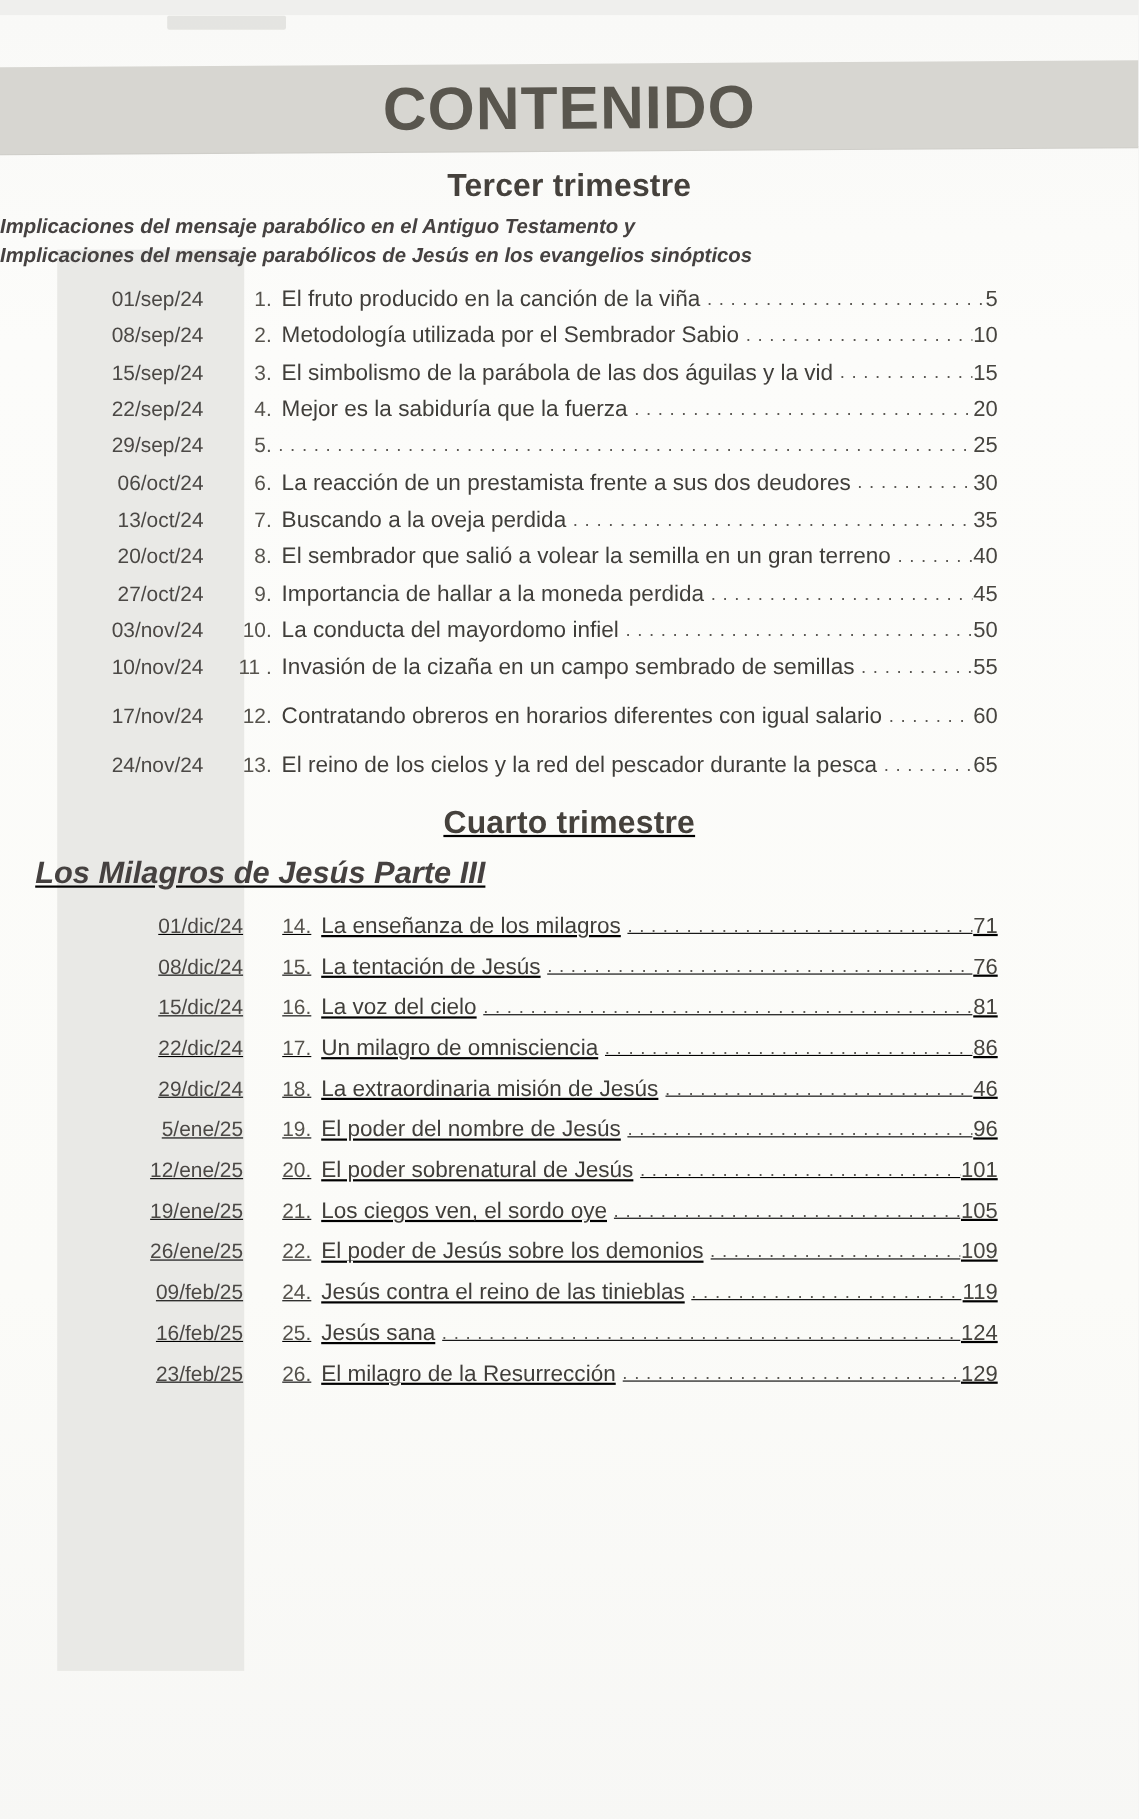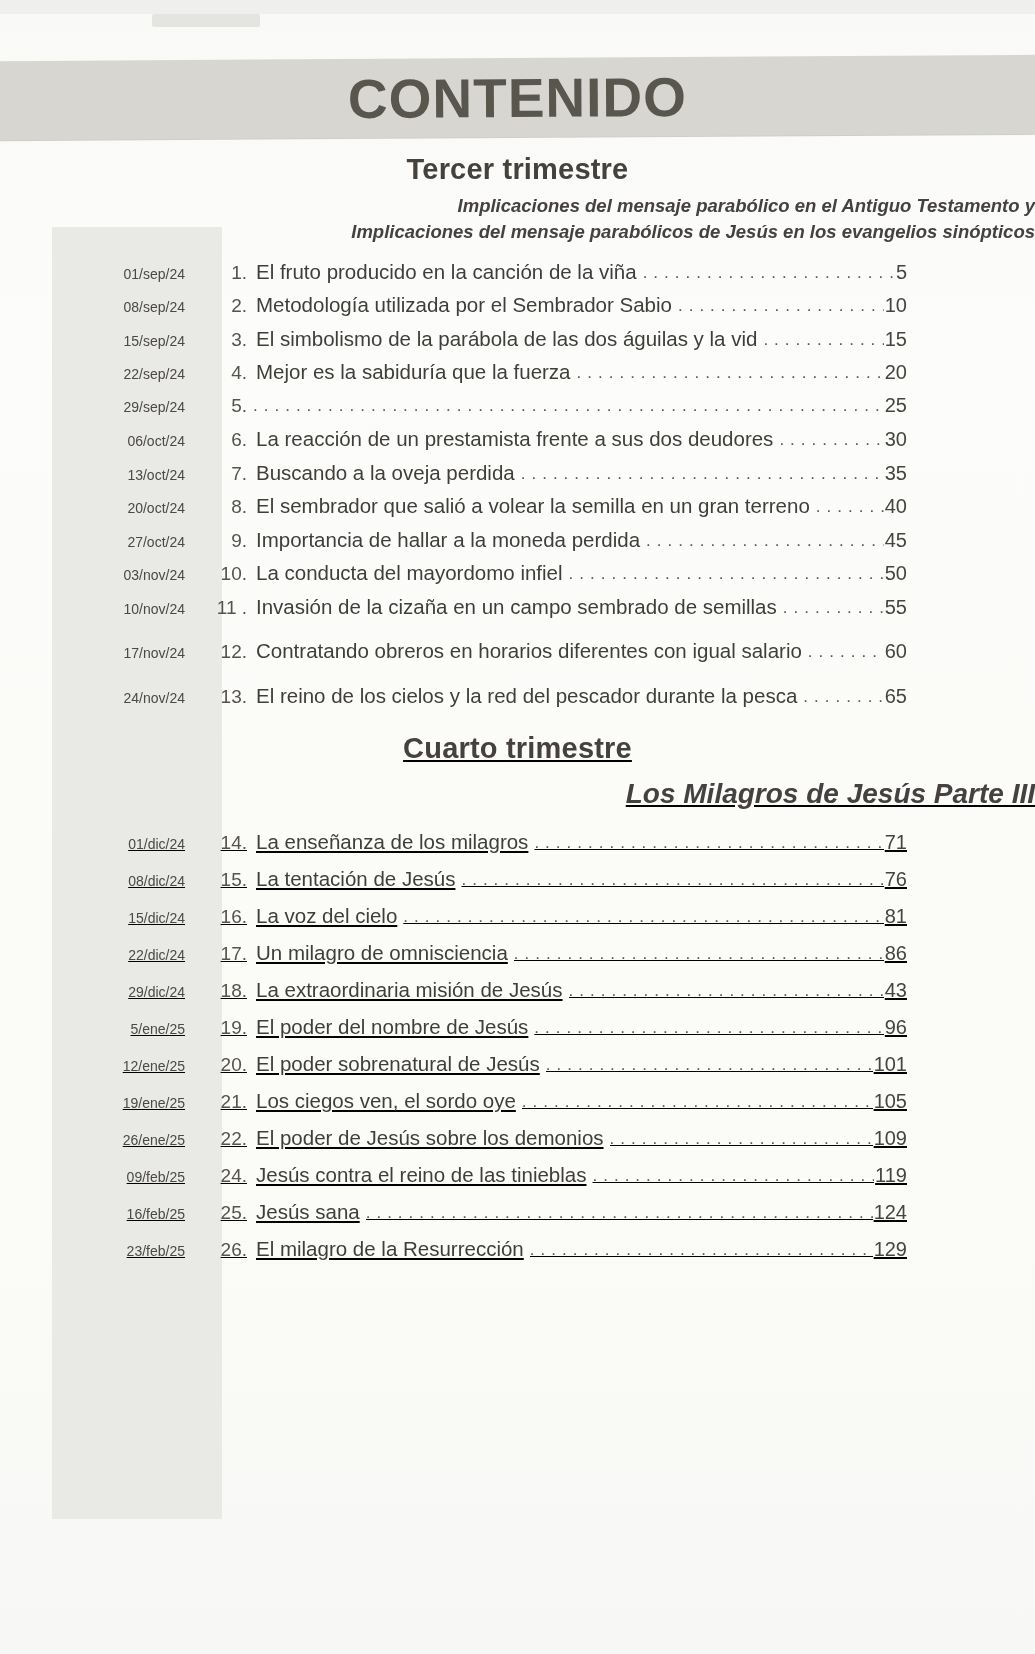--- a/index.html
+++ b/index.html
@@ -34,35 +34,35 @@
   .strip {
     position:absolute; left:52px; top:213px; width:170px; height:1292px;
     background:#e9e9e6;
   }
   .content { position:absolute; top:139px; left:0; right:0; }
   h2.sec-heading {
     text-align:center; font-size:29px; font-weight:800;
     color:#45413c; letter-spacing:.2px;
   }
   .subtitle {
-    text-align:right; font-style:italic; font-weight:700;
+    text-align:left; font-style:italic; font-weight:700;
     font-size:18.5px; color:#454140; line-height:1.4;
   }
   .sub-first { margin-top:7px; }
   .rows { margin-top:15px; position:relative; z-index:2; }
   .row {
     display:flex; align-items:baseline;
     height:33.5px; padding-right:128px;
     font-size:20.5px; color:#403e3a;
   }
   .row.gap { margin-top:11px; }
-  .sec2 .row { height:37px; }
+  .sec2 .row { height:37px;padding-left:36px; }
   .date {
     flex:none; width:185px; text-align:right;
-    font-size:14px; color:#4b4845;
+    font-size:19px; color:#4b4845;
   }
   .num {
     flex:none; width:62px; text-align:right;
     font-size:19px; color:#56534d;
   }
   .rtitle { flex:none; margin-left:9px; white-space:nowrap; }
   .dots {
     flex:1 1 0; overflow:hidden; white-space:nowrap;
     margin-left:6px; font-size:17px; letter-spacing:6px;
     color:#5a5752; position:relative; top:-1px;
@@ -217,21 +217,21 @@
     <span class="num">17.</span>
     <span class="rtitle">Un milagro de omnisciencia</span>
     <span class="dots"></span>
     <span class="pg">86</span>
   </div>
           <div class="row">
     <span class="date">29/dic/24</span>
     <span class="num">18.</span>
     <span class="rtitle">La extraordinaria misión de Jesús</span>
     <span class="dots"></span>
-    <span class="pg">43</span>
+    <span class="pg">46</span>
   </div>
           <div class="row">
     <span class="date">5/ene/25</span>
     <span class="num">19.</span>
     <span class="rtitle">El poder del nombre de Jesús</span>
     <span class="dots"></span>
     <span class="pg">96</span>
   </div>
           <div class="row">
     <span class="date">12/ene/25</span>

